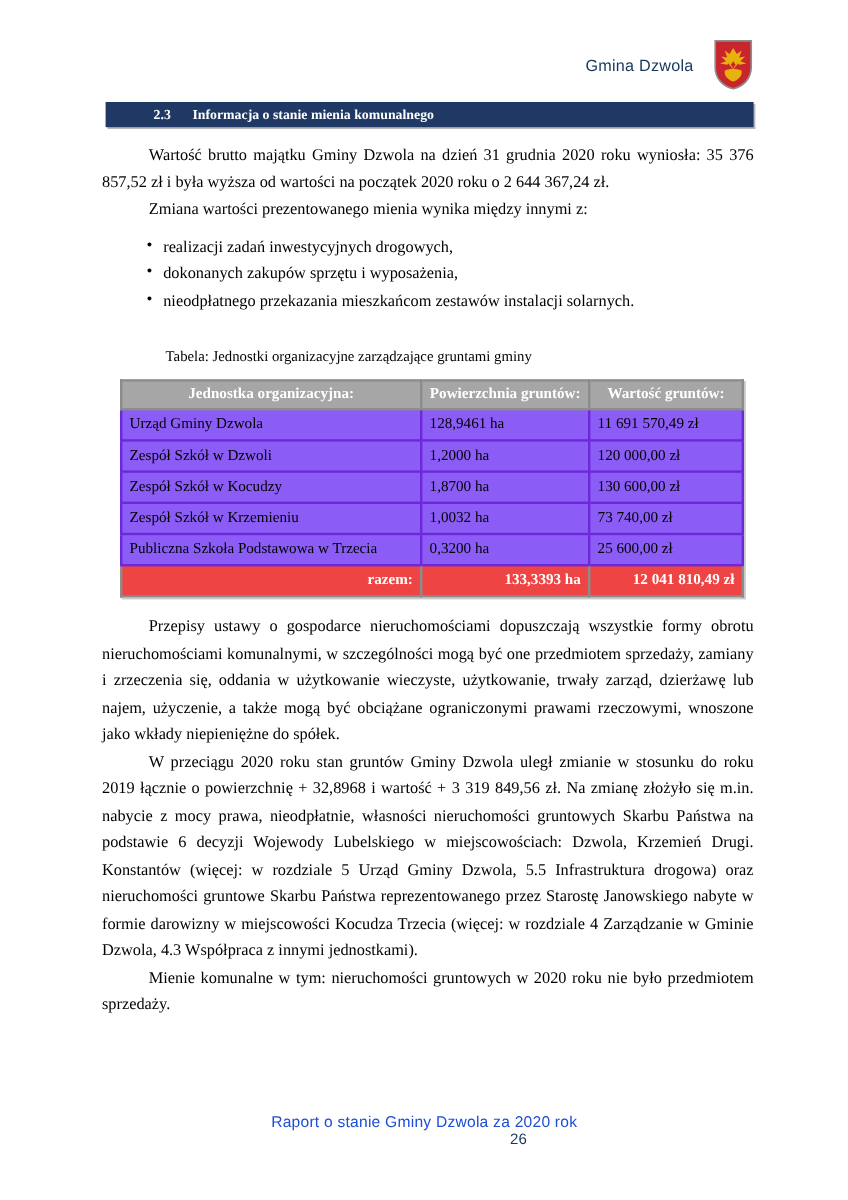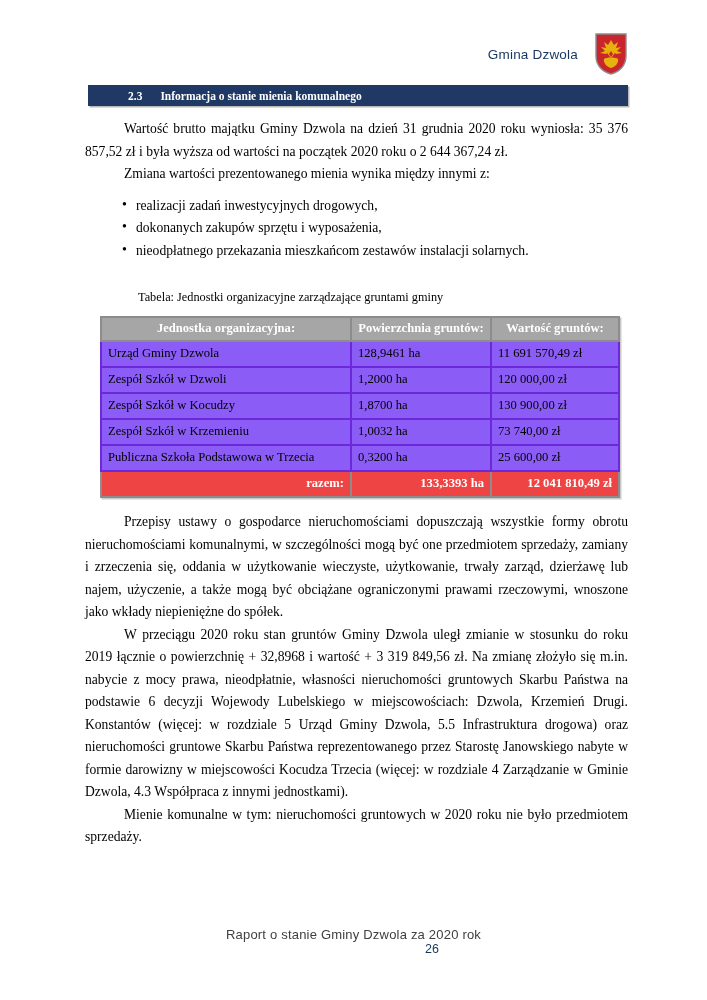--- a/index.html
+++ b/index.html
@@ -173,21 +173,21 @@
 
   
   .footer-text {
     position: absolute;
     left: 0;
     top: 927px;
     width: 707px;
     text-align: center;
     font-family: "Liberation Sans", "DejaVu Sans", sans-serif;
     font-size: 13px;
-    color: #404040;
+    color: #1d4ed8;
     letter-spacing: 0.2px;
   }
   .page-number {
     position: absolute;
     left: 0;
     top: 942px;
     width: 564px;
     text-align: center;
     font-family: "Liberation Sans", "DejaVu Sans", sans-serif;
     font-size: 12.5px;
@@ -262,21 +262,21 @@
           <td class="num">11 691 570,49 zł</td>
         </tr>
         <tr>
           <td>Zespół Szkół w Dzwoli</td>
           <td class="num">1,2000 ha</td>
           <td class="num">120 000,00 zł</td>
         </tr>
         <tr>
           <td>Zespół Szkół w Kocudzy</td>
           <td class="num">1,8700 ha</td>
-          <td class="num">130 900,00 zł</td>
+          <td class="num">130 600,00 zł</td>
         </tr>
         <tr>
           <td>Zespół Szkół w Krzemieniu</td>
           <td class="num">1,0032 ha</td>
           <td class="num">73 740,00 zł</td>
         </tr>
         <tr>
           <td>Publiczna Szkoła Podstawowa w Trzecia</td>
           <td class="num">0,3200 ha</td>
           <td class="num">25 600,00 zł</td>

